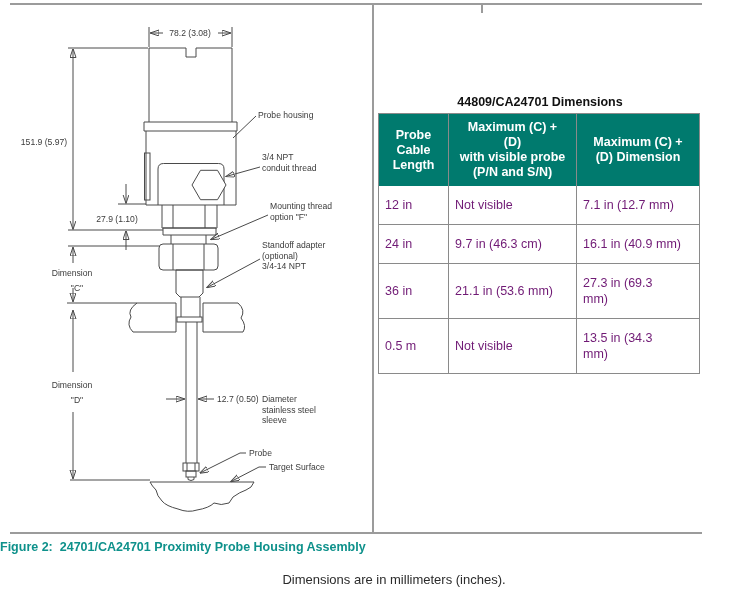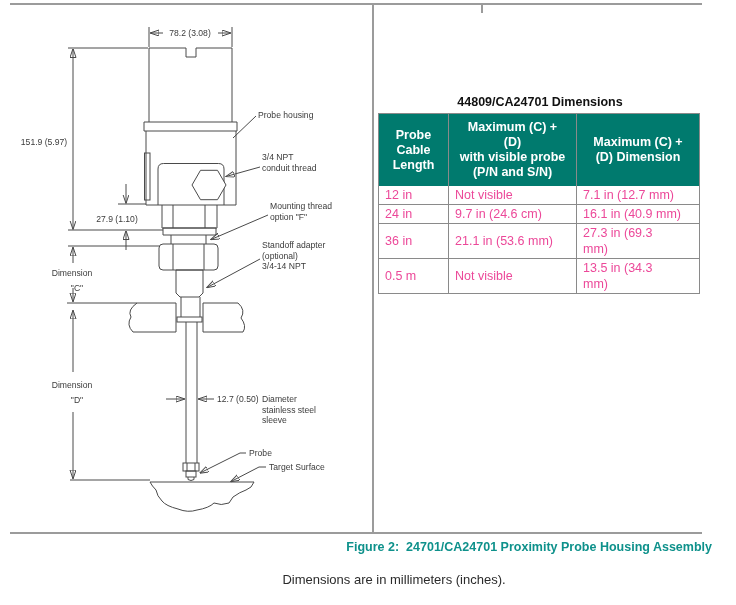--- a/index.html
+++ b/index.html
@@ -19,24 +19,24 @@
 
   
   #table-panel{position:absolute;left:378px;top:95px;width:324px;}
   #table-title{font-size:12.5px;font-weight:bold;color:#111;text-align:center;margin:0 0 4px 0;}
   table.dims{border-collapse:collapse;width:321px;table-layout:fixed;font-size:12.5px;}
   table.dims th,table.dims td{border:1px solid #8a8a8a;white-space:pre-line;vertical-align:middle;}
   table.dims{border:1.5px solid #8a8a8a;}
   table.dims th{background:#007a6e;color:#ffffff;font-weight:bold;text-align:center;
                 padding:6px 3px;line-height:15px;border-bottom:none;}
   table.dims tr.first td{border-top:none;}
-  table.dims td{padding:1px 6px;line-height:16px;color:#ec4899;text-align:left;}
+  table.dims td{padding:11px 6px;line-height:16px;color:#701a75;text-align:left;}
 
   
-  #figure-caption{position:absolute;left:0;top:540px;width:712px;text-align:right;
+  #figure-caption{position:absolute;left:0;top:540px;width:712px;text-align:left;
                   color:#0e918b;font-weight:bold;font-size:12.5px;white-space:pre-wrap;}
   #figure-note{position:absolute;left:0;top:572px;width:712px;text-align:center;
                color:#2b2b2b;font-size:13px;margin-left:38px;}
 </style>
 </head>
 <body>
 
 <div class="rule" id="top-rule"></div>
 <div class="rule" id="v-divider"></div>
 <div class="rule" id="v-tick-top"></div>
@@ -189,21 +189,21 @@
       </tr>
     </thead>
     <tbody>
       <tr class="first">
         <td>12 in</td>
         <td>Not visible</td>
         <td>7.1 in (12.7 mm)</td>
       </tr>
       <tr>
         <td>24 in</td>
-        <td>9.7 in (24.6 cm)</td>
+        <td>9.7 in (46.3 cm)</td>
         <td>16.1 in (40.9 mm)</td>
       </tr>
       <tr>
         <td>36 in</td>
         <td>21.1 in (53.6 mm)</td>
         <td>27.3 in (69.3
 mm)</td>
       </tr>
       <tr>
         <td>0.5 m</td>

